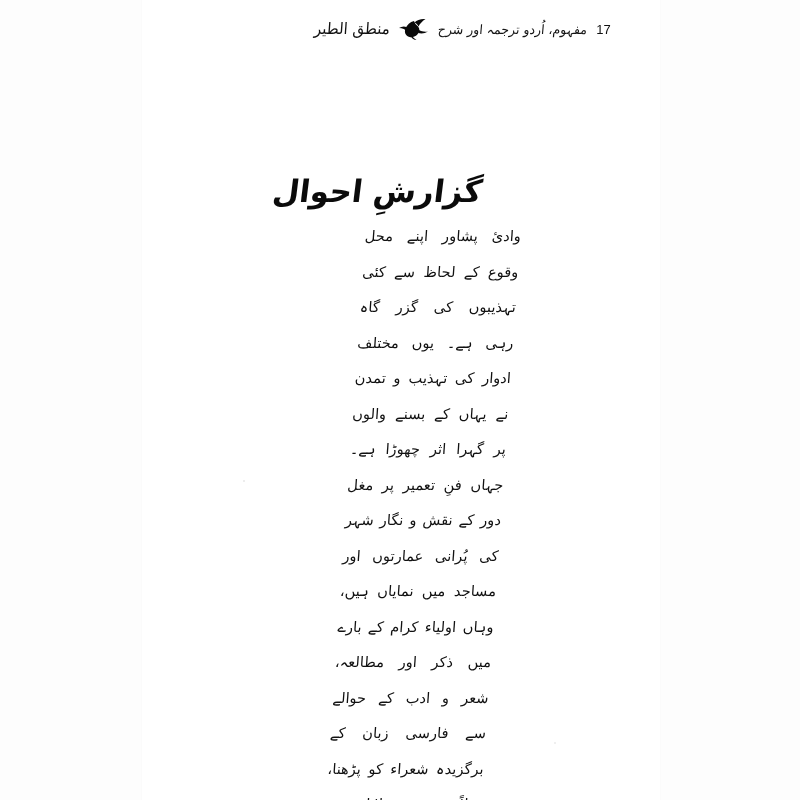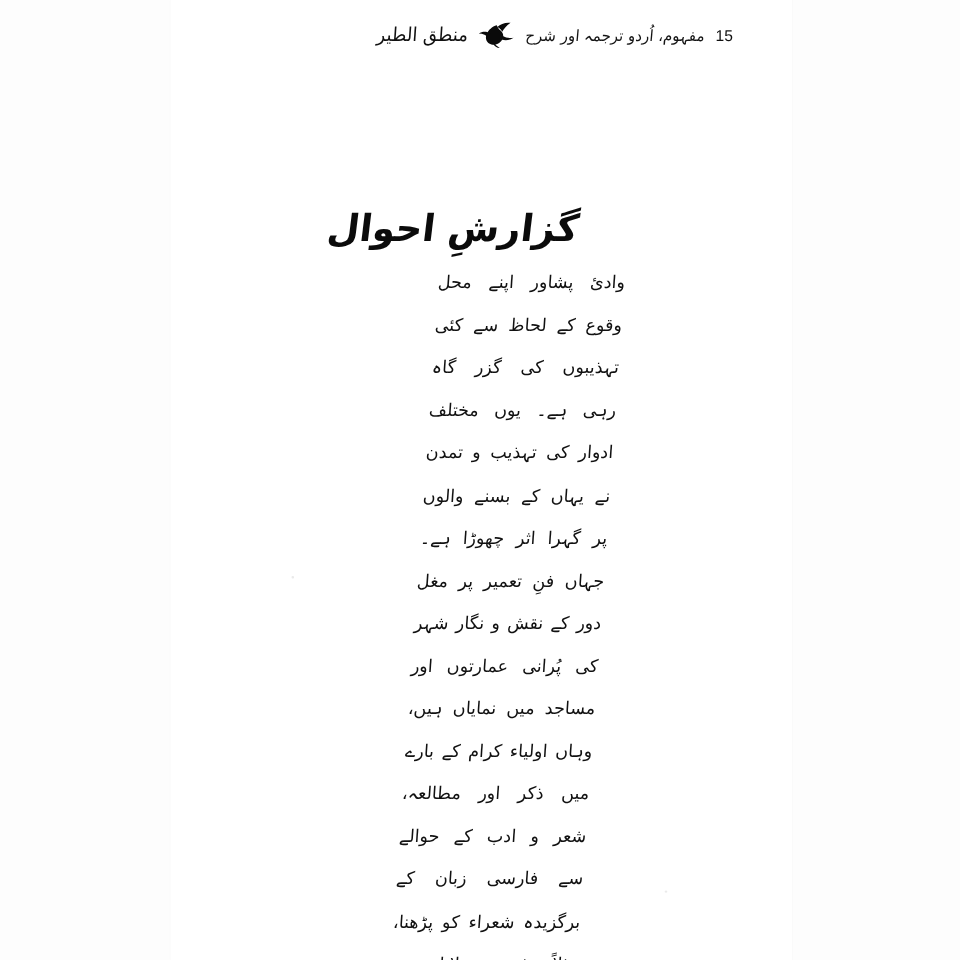--- a/index.html
+++ b/index.html
@@ -143,21 +143,21 @@
           <path d="M31 9 C36 4 44 1 53 2 C47 6 42 11 39 17 C37 13 34 10 31 9 Z"></path>
           <path d="M20 20 C13 16 6 16 0 20 C7 20 13 23 17 28 C17 25 18 22 20 20 Z"></path>
           <path d="M38 30 C45 32 52 31 58 27 C51 28 45 27 40 24 C40 26 39 28 38 30 Z"></path>
           <path d="M24 37 C26 41 30 44 35 44 C31 41 28 39 26 36 Z"></path>
         </g>
       </svg>
     </span>
 
     <span class="header-subtitle">مفہوم، اُردو ترجمہ اور شرح</span>
 
-    <span class="header-page-number">15</span>
+    <span class="header-page-number">17</span>
   </div>
 
   <h1 class="chapter-heading">گزارشِ احوال</h1>
 
   <div class="body-block">
     <p class="body-paragraph">وادیٔ پشاور اپنے محل وقوع کے لحاظ سے کئی تہذیبوں کی گزر گاہ رہی ہے۔ یوں مختلف ادوار کی تہذیب و تمدن نے یہاں کے بسنے والوں پر گہرا اثر چھوڑا ہے۔ جہاں فنِ تعمیر پر مغل دور کے نقش و نگار شہر کی پُرانی عمارتوں اور مساجد میں نمایاں ہیں، وہاں اولیاء کرام کے بارے میں ذکر اور مطالعہ، شعر و ادب کے حوالے سے فارسی زبان کے برگزیدہ شعراء کو پڑھنا، مثلاً مثنوی مولانا روم، سعدی کی گلستان و بوستان اور حافظ کے دیوان کا مطالعہ شہر میں بسنے والوں کی زندگی کا اہم حصہ رہا ہے۔ یوں مجھے فارسی زبان سے آشنائی اور صوفیائے کرام سے اُنسیت ورثہ میں ملی، اور آستانہ عالیہ پیر مہر علی شاہ سے خاندانی اور روحانی نسبت نے اس کو مزید تقویت بخشی۔ والدِ گرامی محمد یونس سیٹھی وفا کا مولانا روم کی مثنوی سے گہرا لگاؤ تھا۔ اُنہوں نے مثنوی کے منتخب اشعار کا پہلا منظوم اردو ترجمہ کیا جو دو جلدوں میں 'نوائے رومی' کے عنوان سے شائع ہوا۔ اُن کے نقشِ قدم پر چلنے کی خواہش نے اِس کام کو آگے بڑھانے کی ہمت پیدا کی۔</p>
 
   </div>
 
   <span class="scan-speck" style="left:258px;top:632px;width:2px;height:2px;"></span>

